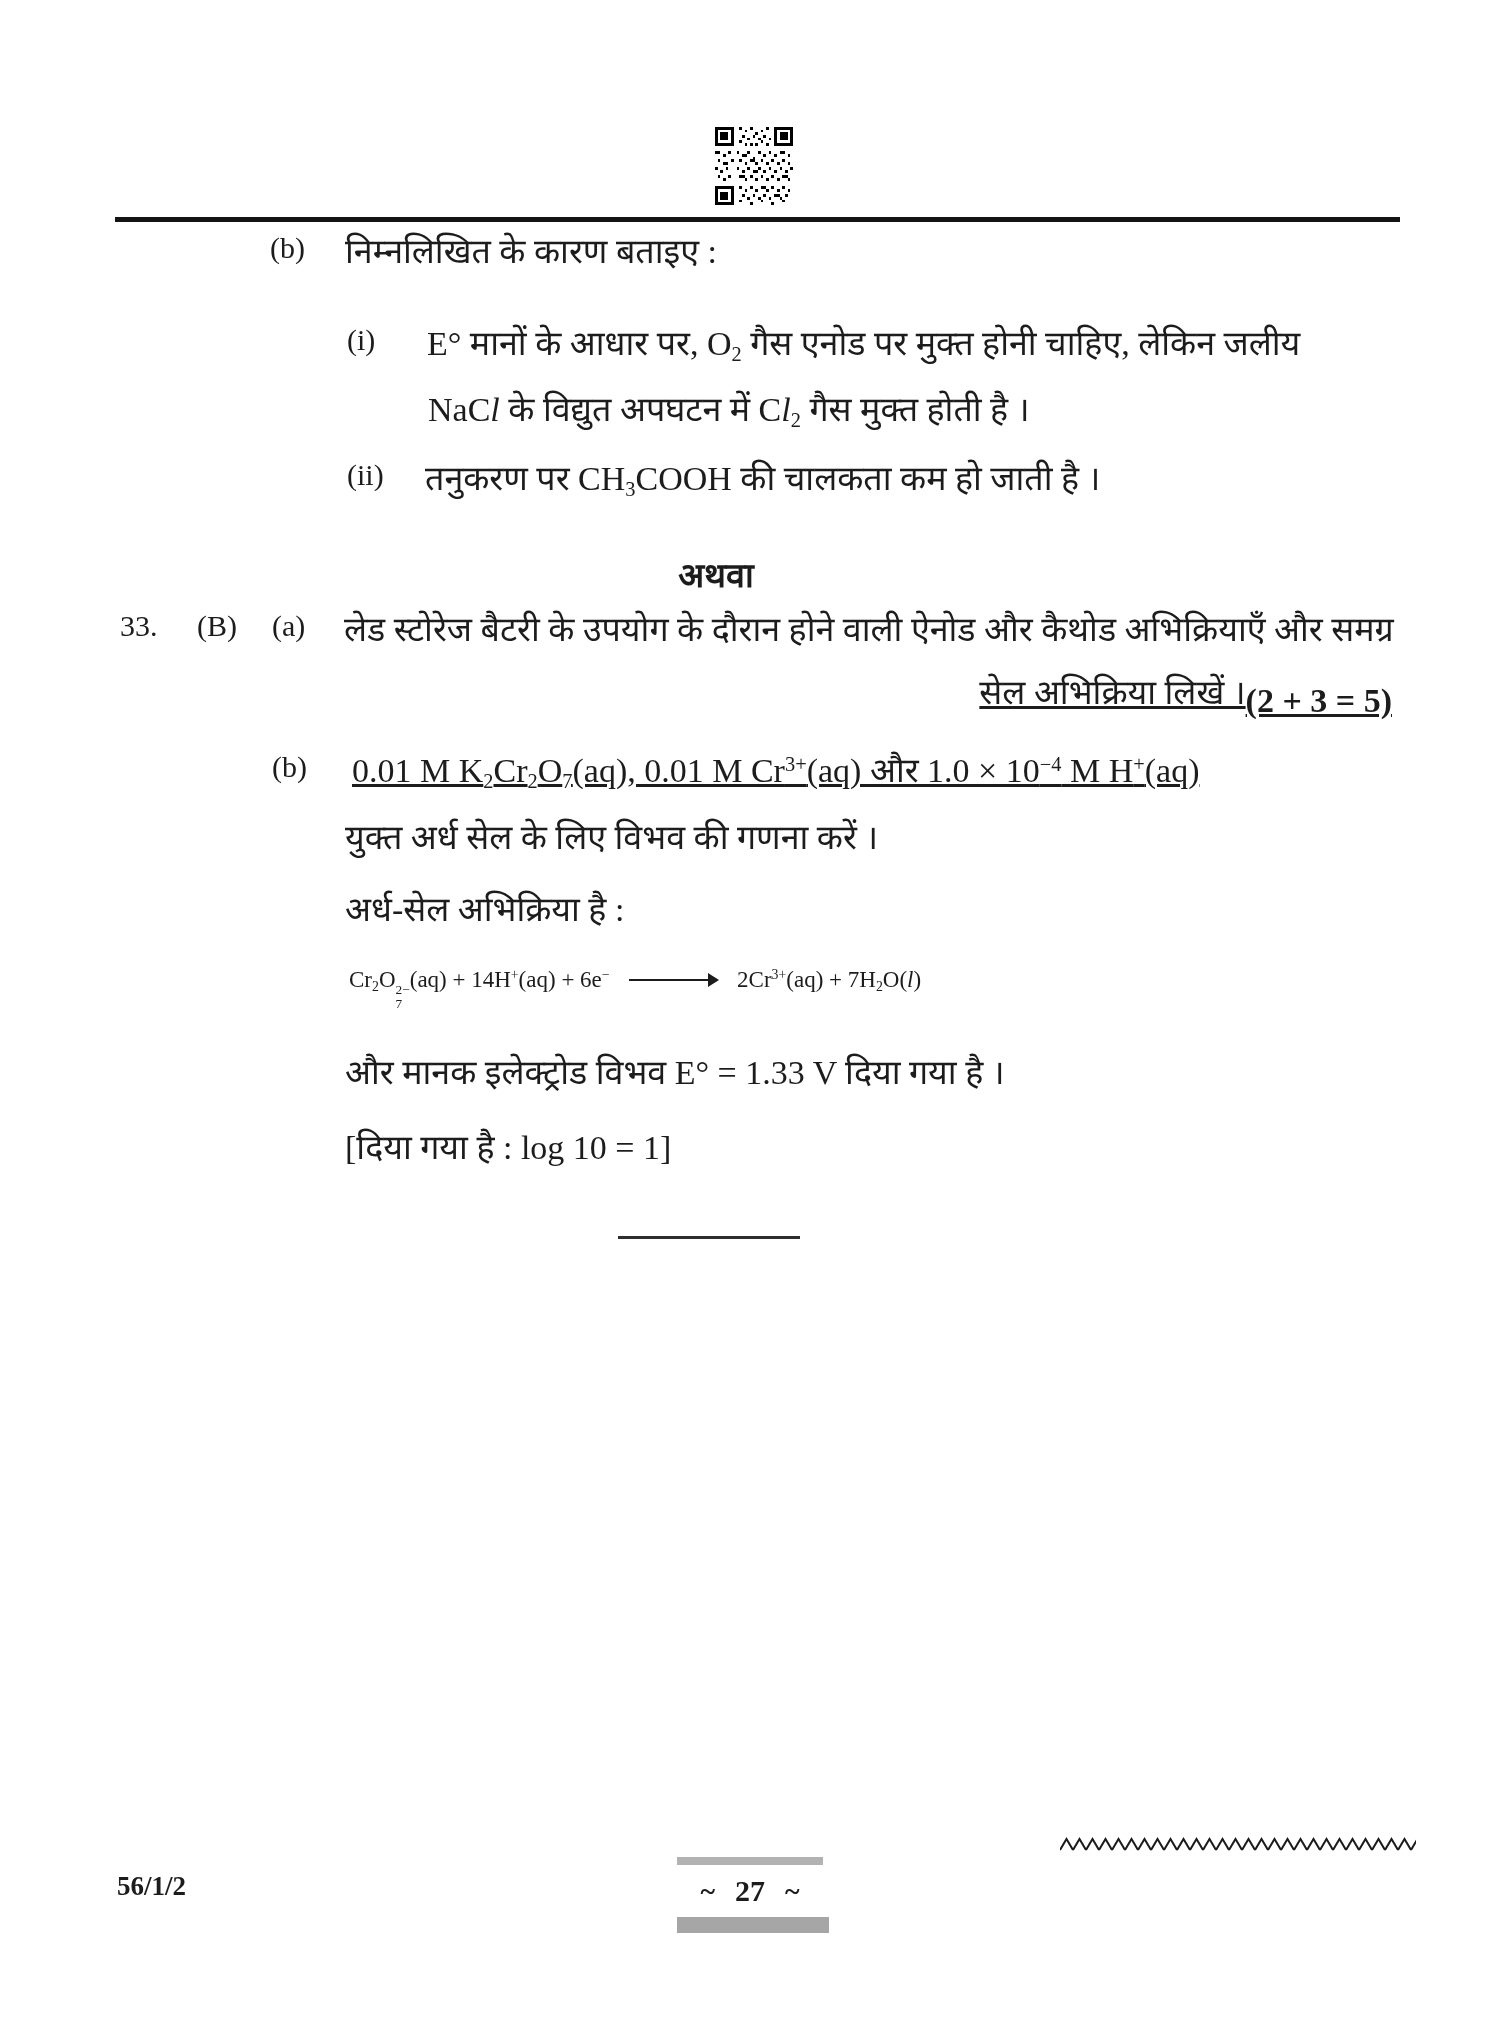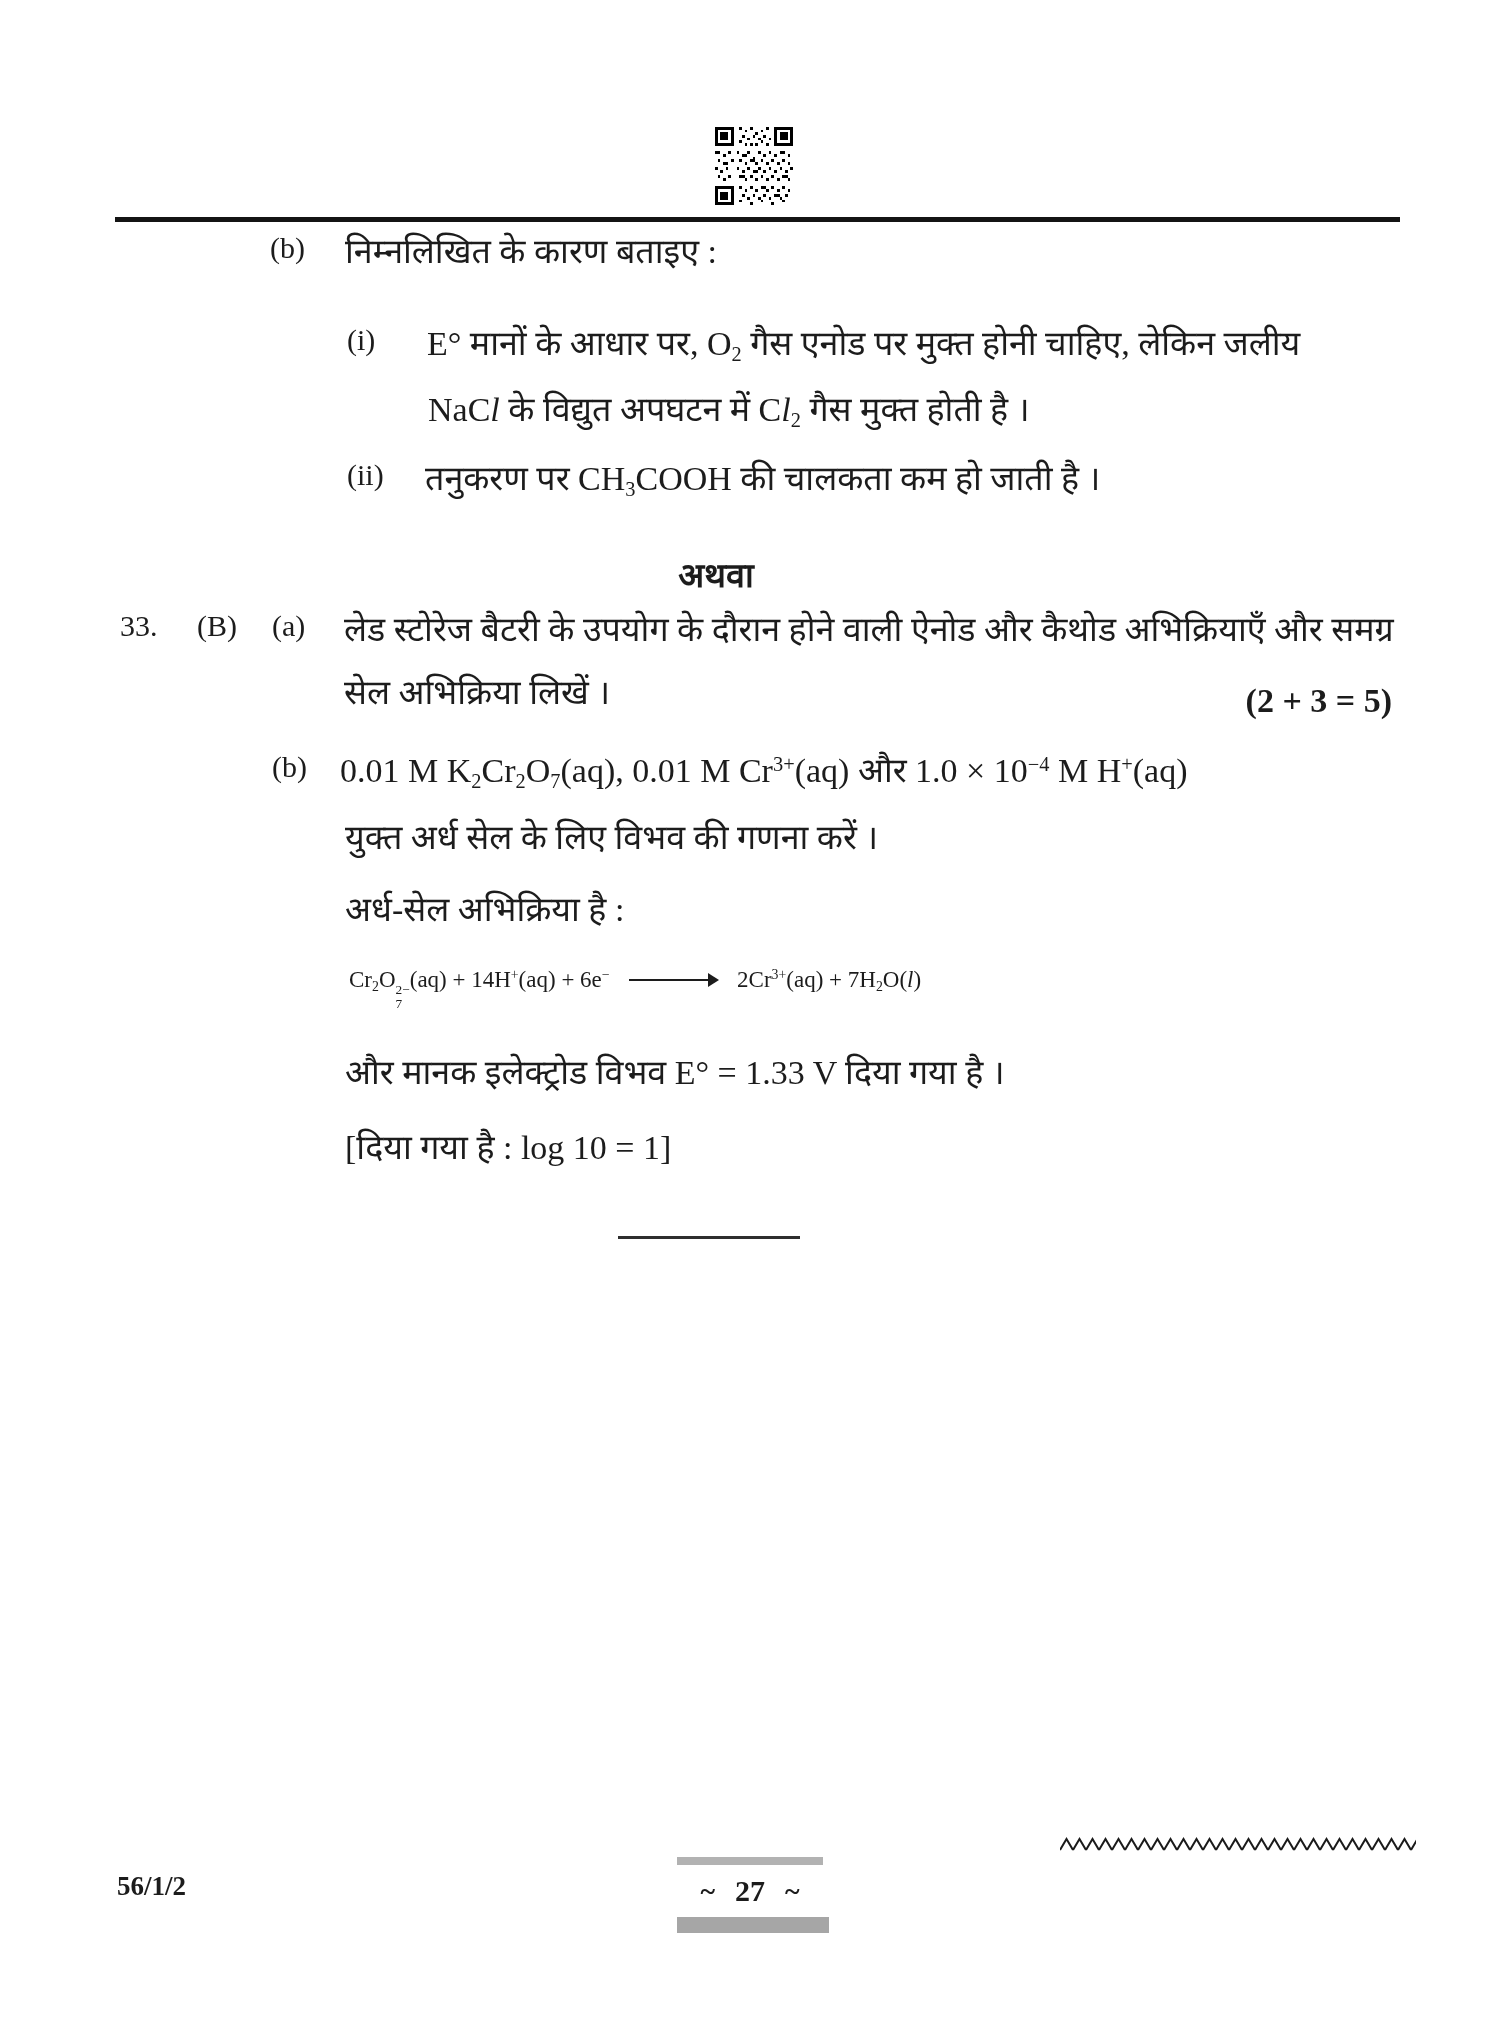--- a/index.html
+++ b/index.html
@@ -20,21 +20,21 @@
   .ss { display:inline-flex; flex-direction:column; align-items:flex-start;
         font-size:0.58em; line-height:1.05; vertical-align:-0.55em; }
   .rxn-arrow { display:inline-block; width:88px; height:2px; background:#1c1c1c;
         position:relative; vertical-align:middle; margin:0 14px 4px 14px; }
   .rxn-arrow::after { content:""; position:absolute; right:-2px; top:-6px;
         border-top:7px solid transparent; border-bottom:7px solid transparent;
         border-left:11px solid #1c1c1c; }
   .rule { position:absolute; background:#141414; }
   .divider { position:absolute; background:#2e2e2e; }
   .graybar { position:absolute; }
-  .marks-row { position:absolute; display:flex; justify-content:space-between; }
+  .marks-row { position:absolute; display:flex; justify-content:flex-end;text-decoration:underline; }
   .pgwrap { position:absolute; display:flex; align-items:center; justify-content:center; gap:20px; }
   .pg-tilde { font-size:28px; font-weight:bold; }
   .pg-num { font-size:30px; font-weight:bold; }
   .qr svg, .zz svg { display:block; }
 </style>
 </head>
 <body>
 
 <div class="page">
 
@@ -167,21 +167,21 @@
   <span class="abs lbl" style="left:197px; top:609px;">(B)</span>
   <span class="abs lbl" style="left:272px; top:609px;">(a)</span>
   <span class="abs txt" style="left:344px; top:609px;">लेड स्टोरेज बैटरी के उपयोग के दौरान होने वाली ऐनोड और कैथोड अभिक्रियाएँ और समग्र</span>
 
   <div class="marks-row" style="left:344px; top:672px; width:1048px;">
     <span class="txt">सेल अभिक्रिया लिखें ।</span>
     <span class="txt bold">(2 + 3 = 5)</span>
   </div>
 
   <span class="abs lbl" style="left:272px; top:750px;">(b)</span>
-  <span class="abs txt" style="left:340px; top:750px;">0.01 M K<sub>2</sub>Cr<sub>2</sub>O<sub>7</sub>(aq), 0.01 M Cr<sup>3+</sup>(aq) और 1.0 × 10<sup>−4</sup> M H<sup>+</sup>(aq)</span>
+  <span class="abs txt" style="left:352px; top:750px;text-decoration:underline;">0.01 M K<sub>2</sub>Cr<sub>2</sub>O<sub>7</sub>(aq), 0.01 M Cr<sup>3+</sup>(aq) और 1.0 × 10<sup>−4</sup> M H<sup>+</sup>(aq)</span>
 
   <span class="abs txt" style="left:345px; top:817px;">युक्त अर्ध सेल के लिए विभव की गणना करें ।</span>
 
   <span class="abs txt" style="left:345px; top:889px;">अर्ध-सेल अभिक्रिया है :</span>
 
   <span class="abs txt" style="left:349px; top:966px; font-size:23px;">Cr<sub>2</sub>O<span class="ss">
         <span>2−</span>
         <span>7</span>
       </span>(aq) + 14H<sup>+</sup>(aq) + 6e<sup>−</sup> <span class="rxn-arrow"></span> 2Cr<sup>3+</sup>(aq) + 7H<sub>2</sub>O(<i>l</i>)</span>
 

